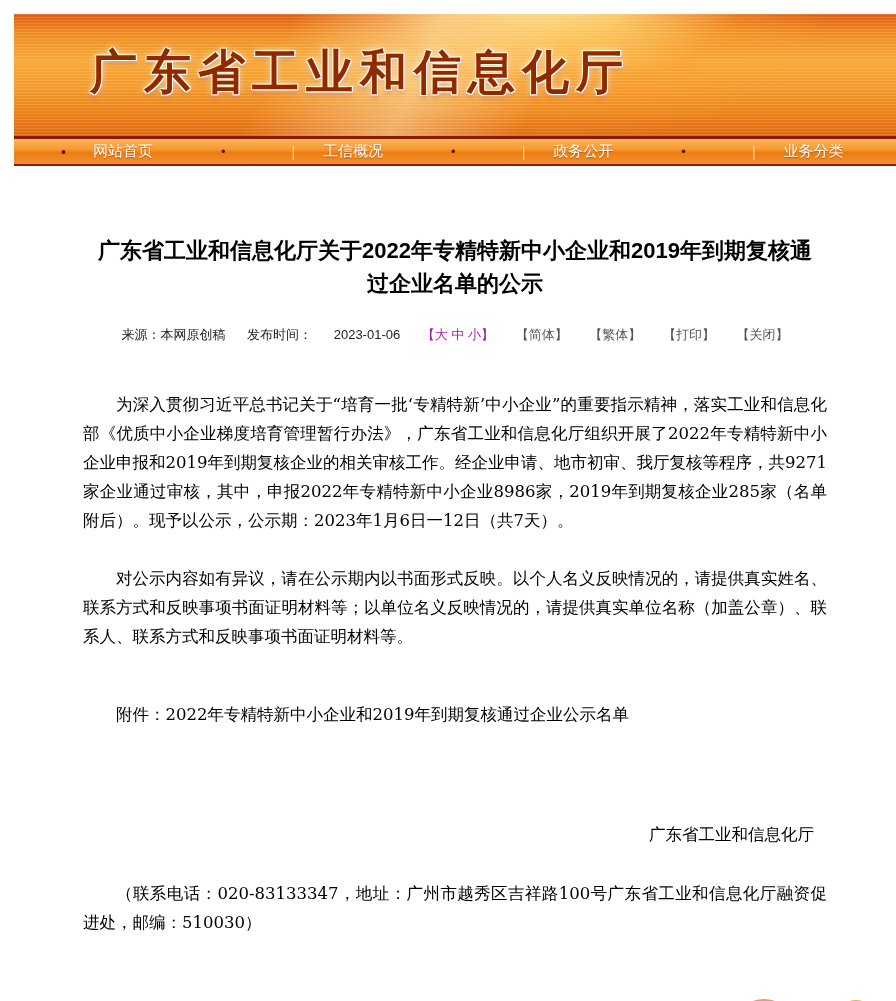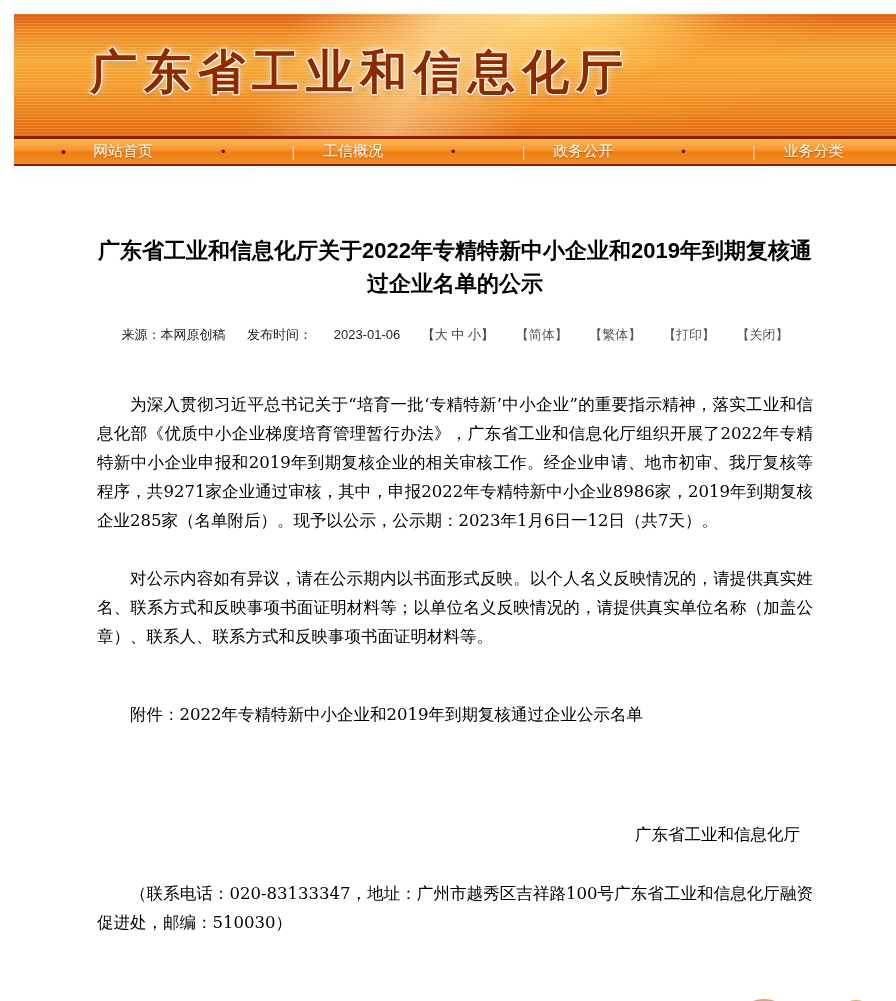--- a/index.html
+++ b/index.html
@@ -47,24 +47,24 @@
 
   
   .content{ background:#fff; min-height:795px; padding-top:61px; }
   .article-title{
     max-width:745px; margin:0 auto; text-align:center;
     font-size:22px; line-height:33px; font-weight:700; color:#000;
   }
   .meta{ margin-top:12px; text-align:center; font-size:13px; color:#222; }
   .meta span{ margin:0 2px; }
   .meta .ctl{ color:#555; cursor:pointer; }
-  .meta .ctl-size{ color:#404040; }
+  .meta .ctl-size{ color:#a21caf; }
 
   .body-text{
-    margin:0 62px; color:#000; text-align:justify;
+    margin:0 48px; color:#000; text-align:justify;
     font-family:"DejaVu Serif","Liberation Serif",serif;
     font-size:16.5px; line-height:29px;
   }
   .para{ text-indent:2em; }
   .p1{ margin-top:25px; }
   .p2{ margin-top:15px; }
   .attach-note{ margin-top:35px; text-indent:2em; }
   .signer{ margin-top:77px; text-align:right; padding-right:20px; }
   .sign-date{ margin-top:13px; text-align:right; padding-right:50px; }
   .contact{ margin-top:16px; text-indent:2em; }

